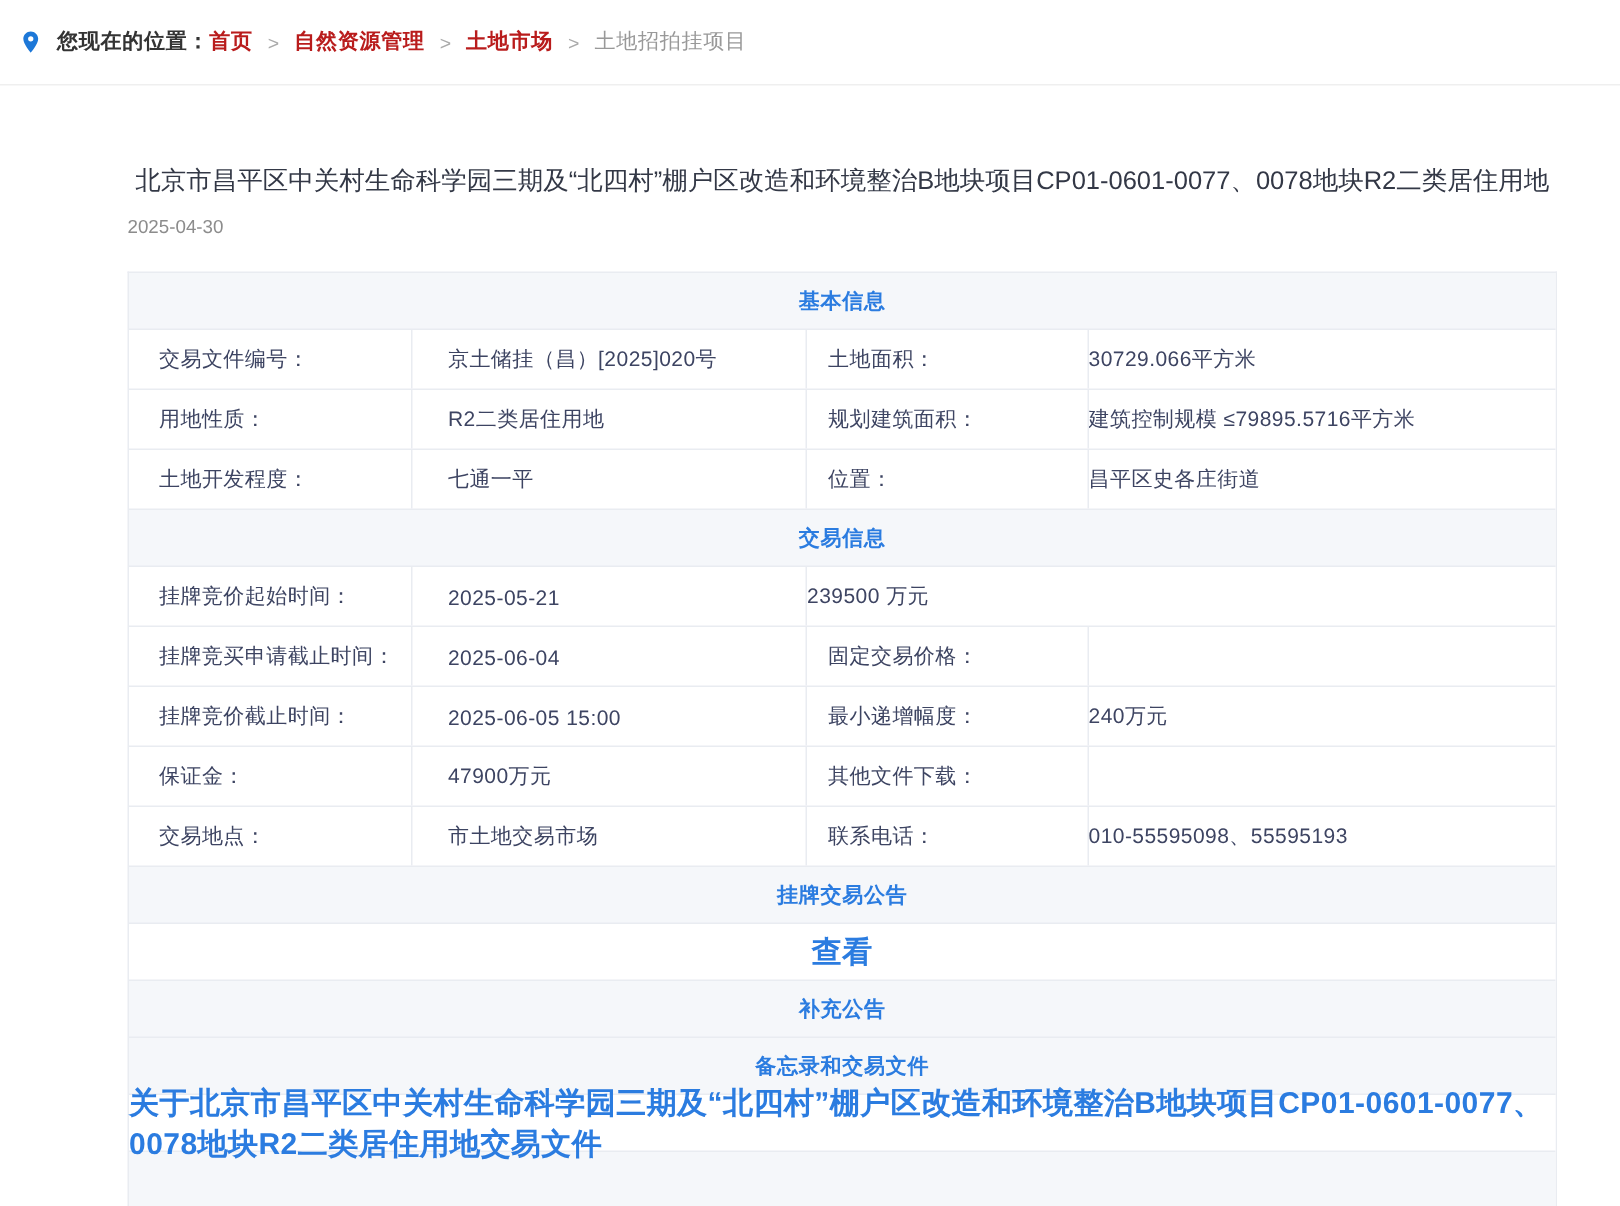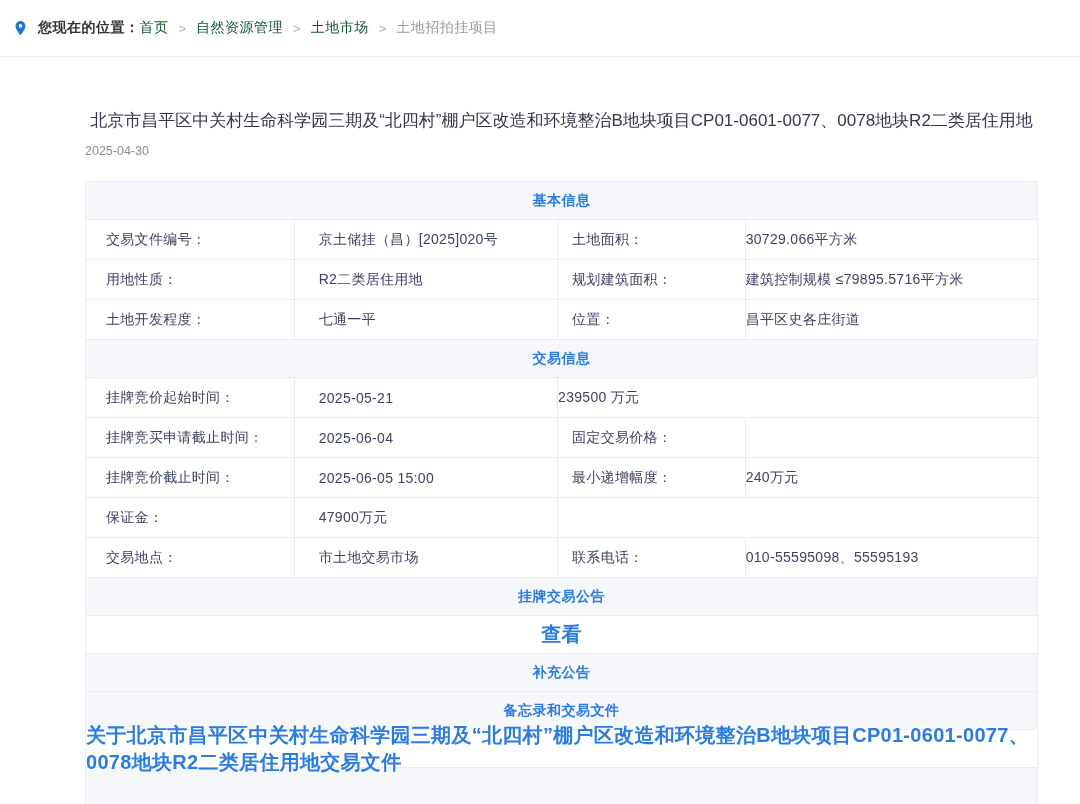--- a/index.html
+++ b/index.html
@@ -17,21 +17,21 @@
   a{text-decoration:none;cursor:pointer;}
 
   
   .breadcrumb-bar{
     height:57px;display:flex;align-items:center;
     padding-left:12px;border-bottom:1px solid #efefef;
   }
   .pin-icon{width:17px;height:20px;margin-right:9px;flex:0 0 auto;}
   .bc-text{font-size:14px;color:#333;font-weight:700;letter-spacing:.5px;}
   .bc-items{display:inline-flex;align-items:center;}
-  .bc-item{font-size:14px;color:#14532d;font-weight:400;letter-spacing:.5px;}
+  .bc-item{font-size:14px;color:#b91c1c;font-weight:700;letter-spacing:.5px;}
   .bc-item.current{color:var(--gray);font-weight:400;}
   .bc-sep{font-size:13px;color:#aaa;margin:0 10px;font-weight:400;}
 
   
   .content{width:953px;margin-left:85px;}
   .page-title{
     margin-top:50px;text-align:center;font-size:17px;line-height:28px;
     font-weight:400;color:var(--title-dark);
   }
   .publish-date{
@@ -52,21 +52,21 @@
   }
   .doc-link{font-size:20px;font-weight:700;color:var(--accent);letter-spacing:.3px;}
   .data-row{
     height:40px;background:#fff;display:grid;
     grid-template-columns:19.73% 27.7% 19.73% auto;
   }
   .cell{
     display:flex;align-items:center;font-size:14px;color:var(--text-dark);
     letter-spacing:.3px;white-space:nowrap;overflow:hidden;
   }
-  .cell + .cell{border-left:1px solid var(--border);margin-left:20px;}
+  .cell + .cell{border-left:1px solid var(--border);}
   .cell.c0{padding-left:20px;}
   .cell.c1{padding-left:24px;}
   .cell.c2{padding-left:14px;}
   .cell.c3{}
 </style>
 </head>
 <body>
 
 <div class="breadcrumb-bar">
   <svg class="pin-icon" viewBox="0 0 24 24" aria-hidden="true">
@@ -125,20 +125,21 @@
       </div>
       <div class="t-row data-row">
         <div class="cell label-cell c0">挂牌竞价截止时间：</div>
         <div class="cell value-cell c1">2025-06-05 15:00</div>
         <div class="cell label-cell c2">最小递增幅度：</div>
         <div class="cell value-cell c3">240万元</div>
       </div>
       <div class="t-row data-row">
         <div class="cell label-cell c0">保证金：</div>
         <div class="cell value-cell c1">47900万元</div>
+        <div class="cell label-cell c2">其他文件下载：</div>
         <div class="cell value-cell c3"></div>
       </div>
       <div class="t-row data-row">
         <div class="cell label-cell c0">交易地点：</div>
         <div class="cell value-cell c1">市土地交易市场</div>
         <div class="cell label-cell c2">联系电话：</div>
         <div class="cell value-cell c3">010-55595098、55595193</div>
       </div>
       <div class="t-row section-row">
         <span class="section-title">挂牌交易公告</span>

